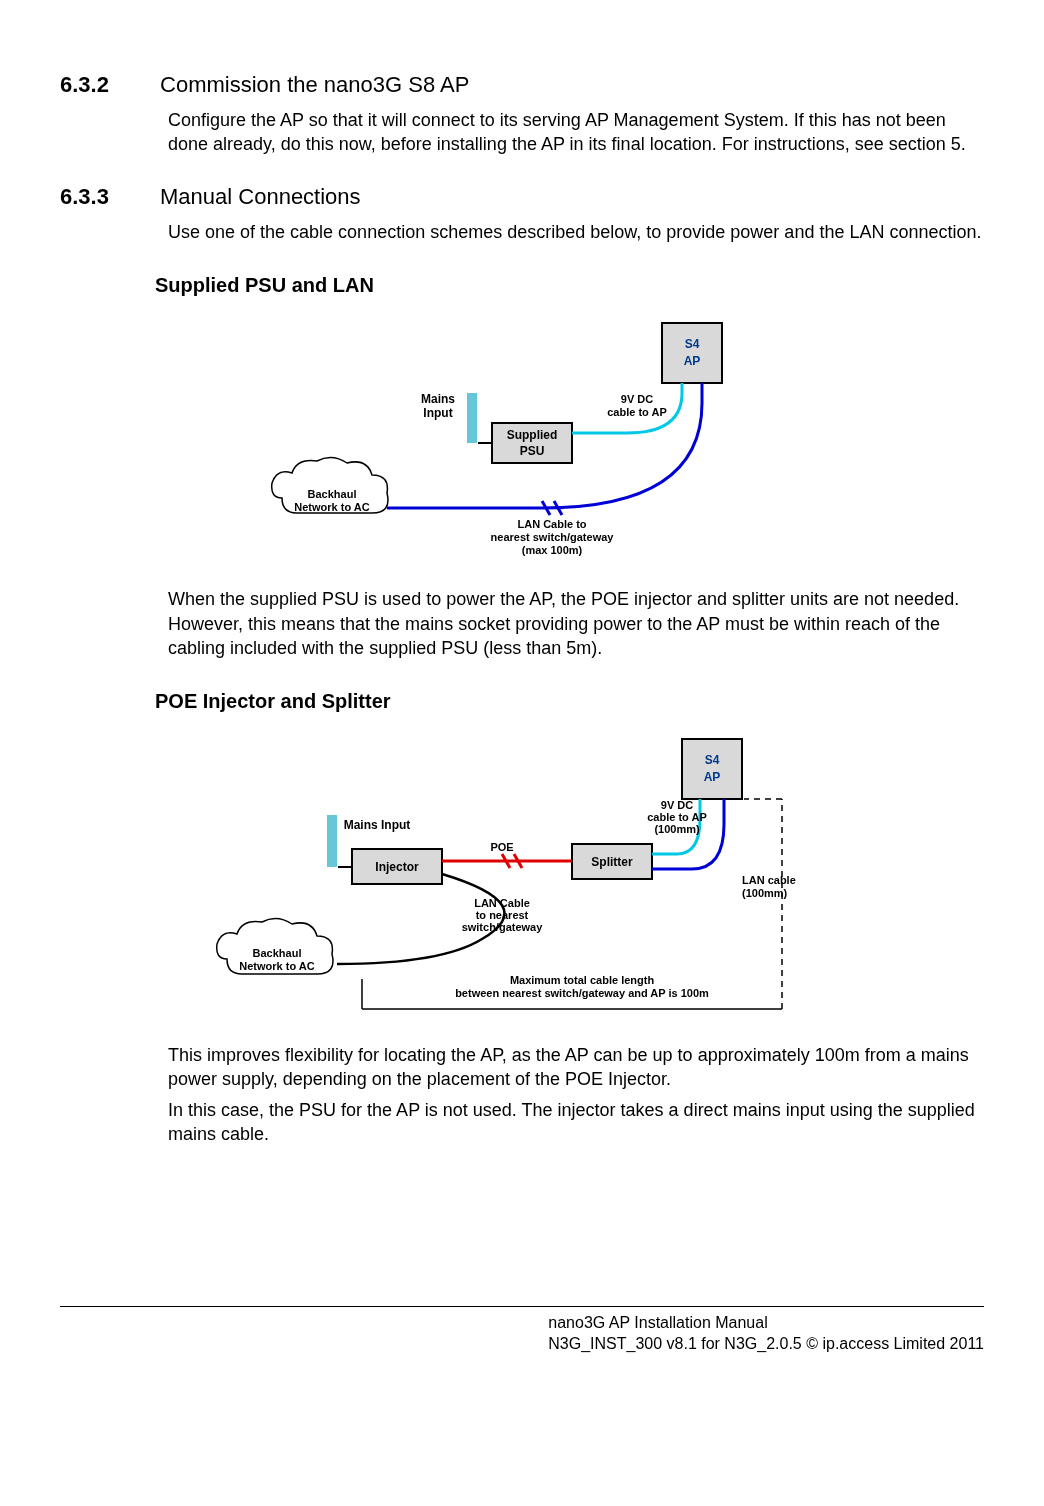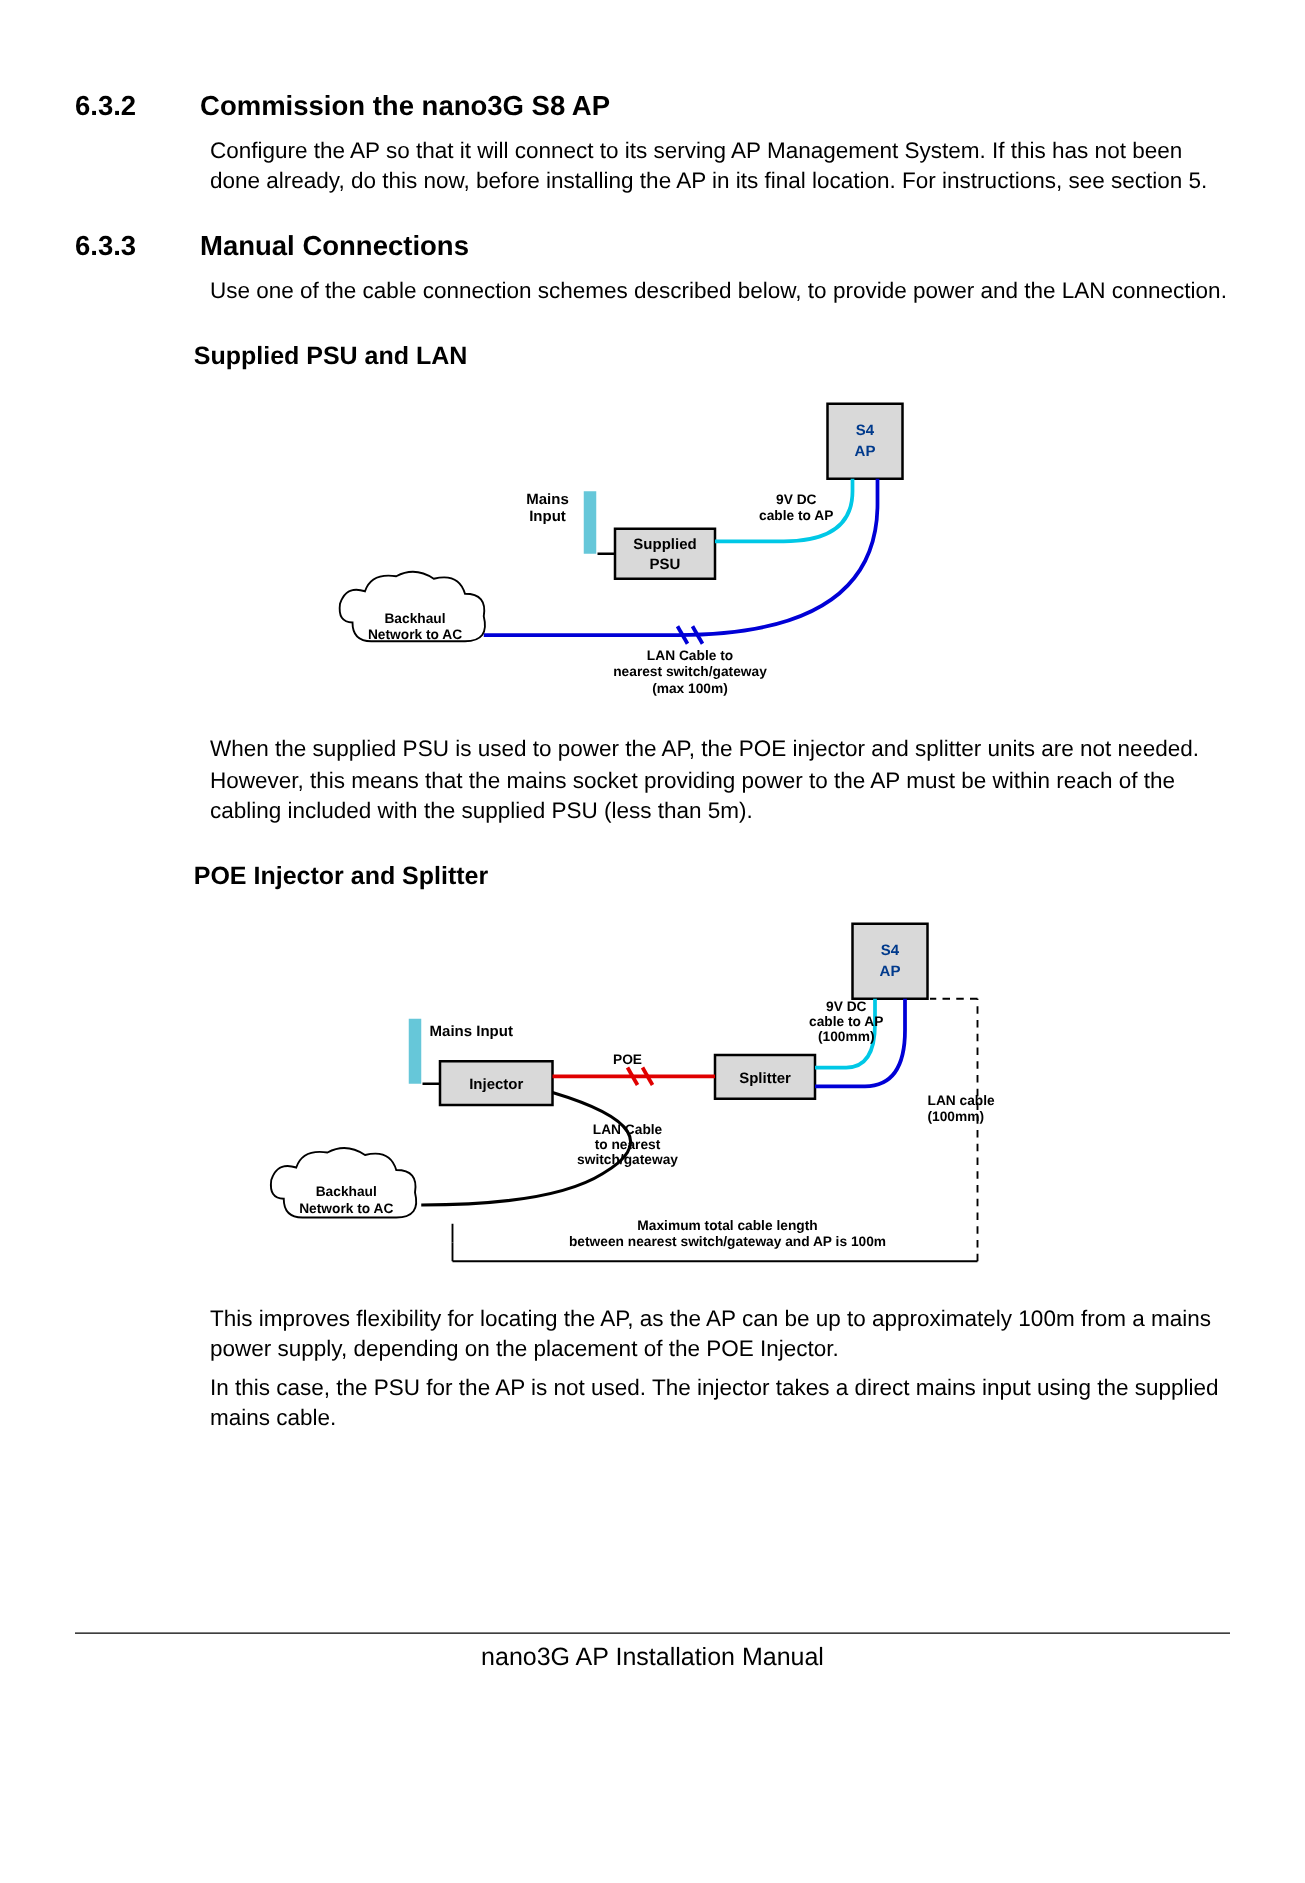--- a/index.html
+++ b/index.html
@@ -13,21 +13,21 @@
     line-height: 1.35;
   }
   .section-num {
     display: inline-block;
     width: 95px;
     font-weight: bold;
     vertical-align: top;
   }
   .section-title {
     display: inline-block;
-    font-weight: bold;
+    font-weight: normal;
     font-size: 22px;
   }
   .section-row {
     margin-top: 10px;
     margin-bottom: 8px;
   }
   .body-text {
     margin-left: 108px;
     margin-top: 6px;
     margin-bottom: 6px;
@@ -41,23 +41,23 @@
   }
   .diagram {
     display: block;
     margin: 10px auto 14px auto;
   }
   .footer {
     position: relative;
     margin-top: 160px;
     border-top: 1px solid #000;
     padding-top: 6px;
-    font-size: 20px;
+    font-size: 16px;
     display: flex;
-    justify-content: center;
+    justify-content: flex-end;
   }
   .footer .left, .footer .right { line-height: 1.3; }
   .footer .right { text-align: right; }
 
   
   .small-label { font: bold 12px Arial, sans-serif; }
   .tiny-label  { font: bold 11px Arial, sans-serif; }
 </style>
 </head>
 <body>
@@ -162,14 +162,15 @@
   <text x="400" y="255" text-anchor="middle" class="tiny-label">Maximum total cable length</text>
   <text x="400" y="268" text-anchor="middle" class="tiny-label">between nearest switch/gateway and AP is 100m</text>
 </svg>
 
 <p class="body-text">This improves flexibility for locating the AP, as the AP can be up to approximately 100m from a mains power supply, depending on the placement of the POE Injector.</p>
 <p class="body-text">In this case, the PSU for the AP is not used. The injector takes a direct mains input using the supplied mains cable.</p>
 
 <div class="footer">
   <div class="left">
     <div>nano3G AP Installation Manual</div>
+    <div>N3G_INST_300 v8.1 for N3G_2.0.5 © ip.access Limited 2011</div>
   </div>
 </div>
 
 </body></html>

